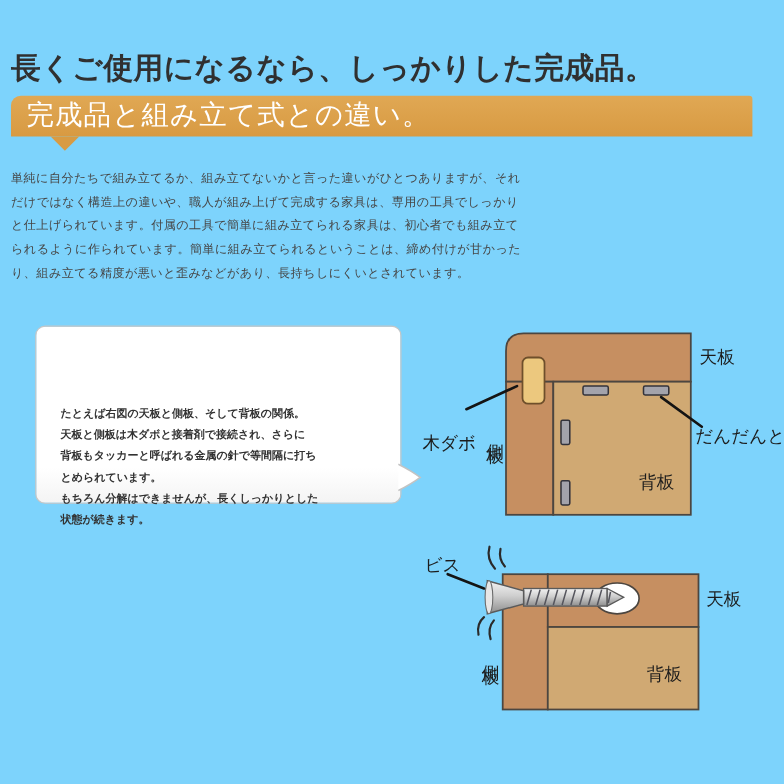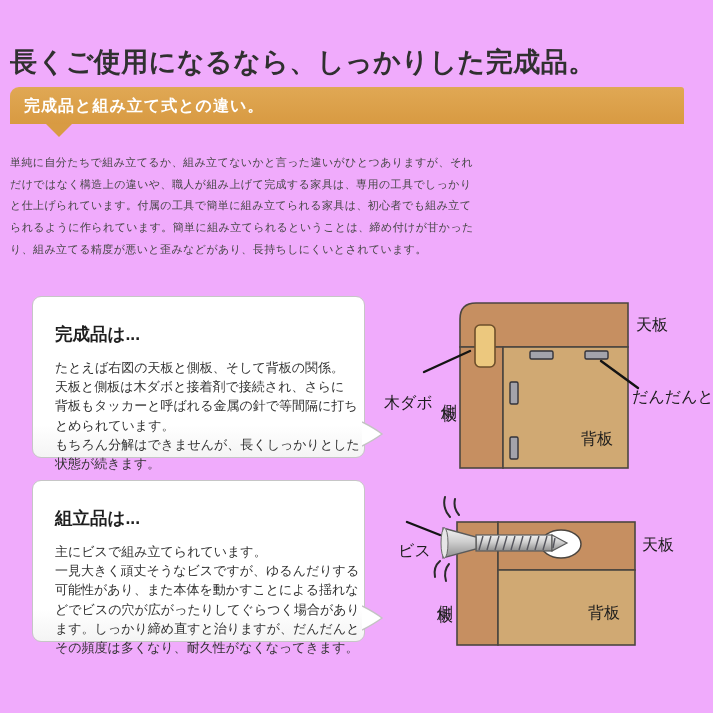--- a/index.html
+++ b/index.html
@@ -1,43 +1,43 @@
 <!DOCTYPE html>
 <html lang="ja"><head>
 <meta charset="utf-8">
 <style>
   html,body{margin:0;padding:0;background:#ffffff;}
   body{font-family:"Liberation Sans","DejaVu Sans",sans-serif;}
-  #page{position:relative;width:713px;height:713px;background:#f0abfc;overflow:hidden;}
+  #page{position:relative;width:713px;height:713px;background:#7dd3fc;overflow:hidden;}
 
   
   .heading{position:absolute;left:10px;top:26px;font-size:27px;color:#303030;
     letter-spacing:.5px;font-weight:600;white-space:pre;}
 
   
   .banner{position:absolute;left:10px;top:87px;width:674px;height:37px;
     background:linear-gradient(#e0a854,#d89a42);border-radius:9px 3px 0 0;}
-  .banner-label{position:absolute;left:14px;top:0;line-height:37px;font-size:16px;
-    font-weight:bold;color:#ffffff;letter-spacing:1px;white-space:pre;}
+  .banner-label{position:absolute;left:14px;top:0;line-height:37px;font-size:25px;
+    font-weight:normal;color:#ffffff;letter-spacing:1px;white-space:pre;}
   .banner-pointer{position:absolute;left:36px;top:37px;width:0;height:0;
     border-left:13px solid transparent;border-right:13px solid transparent;
     border-top:13px solid #d89b43;}
 
   
   .intro{position:absolute;left:10px;top:141px;font-size:11px;line-height:21.7px;
     color:#464646;white-space:pre;letter-spacing:.4px;}
 
   
   .bubble{position:absolute;left:32px;width:333px;height:162px;background:#ffffff;
     border:1.5px solid #c6c6c6;border-radius:9px;box-sizing:border-box;
     background:linear-gradient(#ffffff 80%,#f4f4f4);}
   .bubble-title{position:absolute;left:22px;top:7px;font-size:17.5px;font-weight:bold;
     color:#1f1f1f;white-space:pre;}
-  .bubble-body{position:absolute;left:22px;top:48px;font-size:13px;line-height:19.2px;
-    color:#323232;white-space:pre;}
+  .bubble-body{position:absolute;left:22px;top:60px;font-size:10px;line-height:19.2px;
+    color:#323232;white-space:pre;font-weight:bold;}
   .bubble-tail{position:absolute;left:329px;top:124px;}
 
   
   .diagram{position:absolute;left:380px;}
   .lbl{position:absolute;font-size:16px;color:#1c1c1c;white-space:pre;}
   .vlabel{writing-mode:vertical-rl;letter-spacing:3px;}
 
   .wd{fill:#c68f61;stroke:#4c4640;stroke-width:1.6;}
   .wl{fill:#d0a973;stroke:#4c4640;stroke-width:1.6;}
   .dowel{fill:#ecc87e;stroke:#6e4f2b;stroke-width:1.6;}
@@ -57,21 +57,20 @@
     <span class="banner-pointer"></span>
   </div>
 
   <p class="intro">単純に自分たちで組み立てるか、組み立てないかと言った違いがひとつありますが、それ
 だけではなく構造上の違いや、職人が組み上げて完成する家具は、専用の工具でしっかり
 と仕上げられています。付属の工具で簡単に組み立てられる家具は、初心者でも組み立て
 られるように作られています。簡単に組み立てられるということは、締め付けが甘かった
 り、組み立てる精度が悪いと歪みなどがあり、長持ちしにくいとされています。</p>
 
   <div class="bubble" style="top:296px;">
-    <h3 class="bubble-title">完成品は...</h3>
     <p class="bubble-body">たとえば右図の天板と側板、そして背板の関係。
 天板と側板は木ダボと接着剤で接続され、さらに
 背板もタッカーと呼ばれる金属の針で等間隔に打ち
 とめられています。
 もちろん分解はできませんが、長くしっかりとした
 状態が続きます。</p>
     <svg class="bubble-tail" width="22" height="26" viewBox="0 0 22 26">
       <path d="M0,1 Q12,7 20,13 Q12,19 0,25" fill="#ffffff" stroke="#c3c3c3" stroke-width="1.4"></path>
     </svg>
   </div>
@@ -91,32 +90,20 @@
       <line class="ptr" x1="44" y1="77" x2="90" y2="56"></line>
       <line class="ptr" x1="221" y1="66" x2="258" y2="93"></line>
     </svg>
     <span class="lbl" style="left:256px;top:20px;">天板</span>
     <span class="lbl" style="left:4px;top:70px;margin-top:28px;">木ダボ</span>
     <span class="lbl vlabel" style="left:58px;top:96px;">側板</span>
     <span class="lbl" style="left:252px;top:92px;">だんだんと</span>
     <span class="lbl" style="left:201px;top:134px;">背板</span>
   </div>
 
-  <div class="bubble" style="top:480px;">
-    <h3 class="bubble-title">組立品は...</h3>
-    <p class="bubble-body">主にビスで組み立てられています。
-一見大きく頑丈そうなビスですが、ゆるんだりする
-可能性があり、また本体を動かすことによる揺れな
-どでビスの穴が広がったりしてぐらつく場合があり
-ます。しっかり締め直すと治りますが、だんだんと
-その頻度は多くなり、耐久性がなくなってきます。</p>
-    <svg class="bubble-tail" width="22" height="26" viewBox="0 0 22 26">
-      <path d="M0,1 Q12,7 20,13 Q12,19 0,25" fill="#ffffff" stroke="#c3c3c3" stroke-width="1.4"></path>
-    </svg>
-  </div>
 
   <div class="diagram" style="top:495px;width:333px;height:165px;">
     <svg width="333" height="165" viewBox="0 0 333 165">
       <defs>
         <linearGradient id="mgrad" x1="0" y1="0" x2="0" y2="1">
           <stop offset="0" stop-color="#f2f2f2"></stop>
           <stop offset="0.45" stop-color="#cfcfcf"></stop>
           <stop offset="1" stop-color="#8d8d8d"></stop>
         </linearGradient>
       </defs>
@@ -132,19 +119,19 @@
         <ellipse cx="64.5" cy="48" rx="3.5" ry="15" fill="#e6e6e6" stroke="#6a6a6a" stroke-width="1"></ellipse>
       </g>
       <g>
         <path class="vib" d="M79,20 Q73,13 75,4"></path>
         <path class="vib" d="M70,22 Q62,13 65,2"></path>
         <path class="vib" d="M60,66 Q53,72 55,82"></path>
         <path class="vib" d="M69,69 Q63,76 66,86"></path>
       </g>
       <line class="ptr" x1="27" y1="27" x2="60" y2="40"></line>
     </svg>
-    <span class="lbl" style="left:18px;top:9px;margin-top:37px;">ビス</span>
+    <span class="lbl" style="left:6px;top:9px;">ビス</span>
     <span class="lbl" style="left:262px;top:40px;">天板</span>
     <span class="lbl vlabel" style="left:54px;top:97px;">側板</span>
     <span class="lbl" style="left:208px;top:108px;">背板</span>
   </div>
 
 </div>
 
 </body></html>

